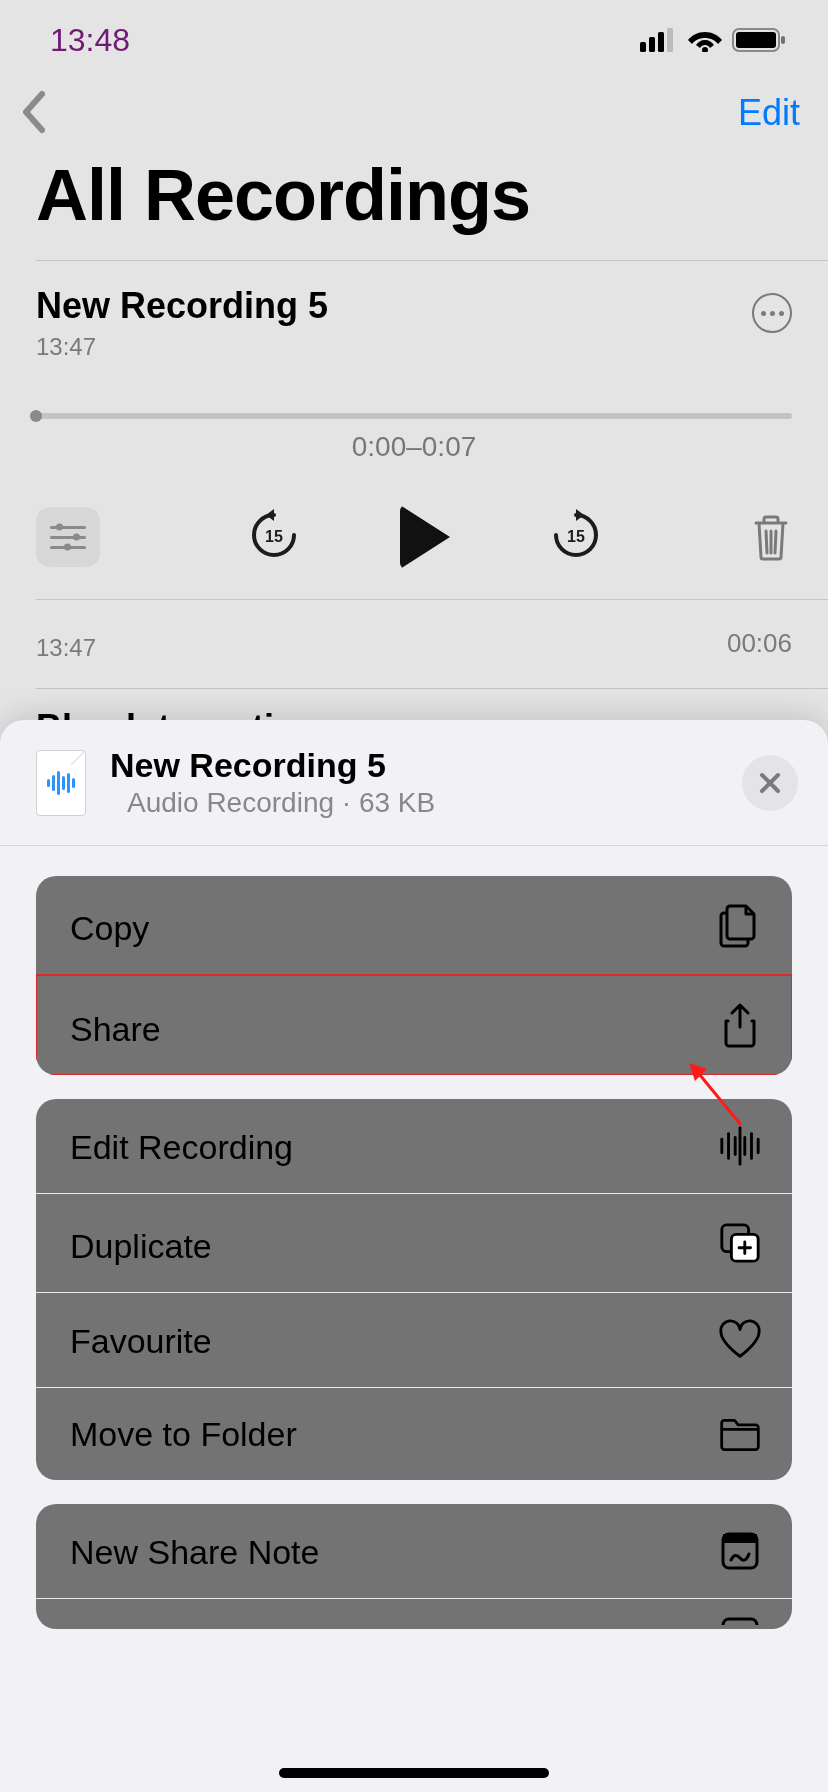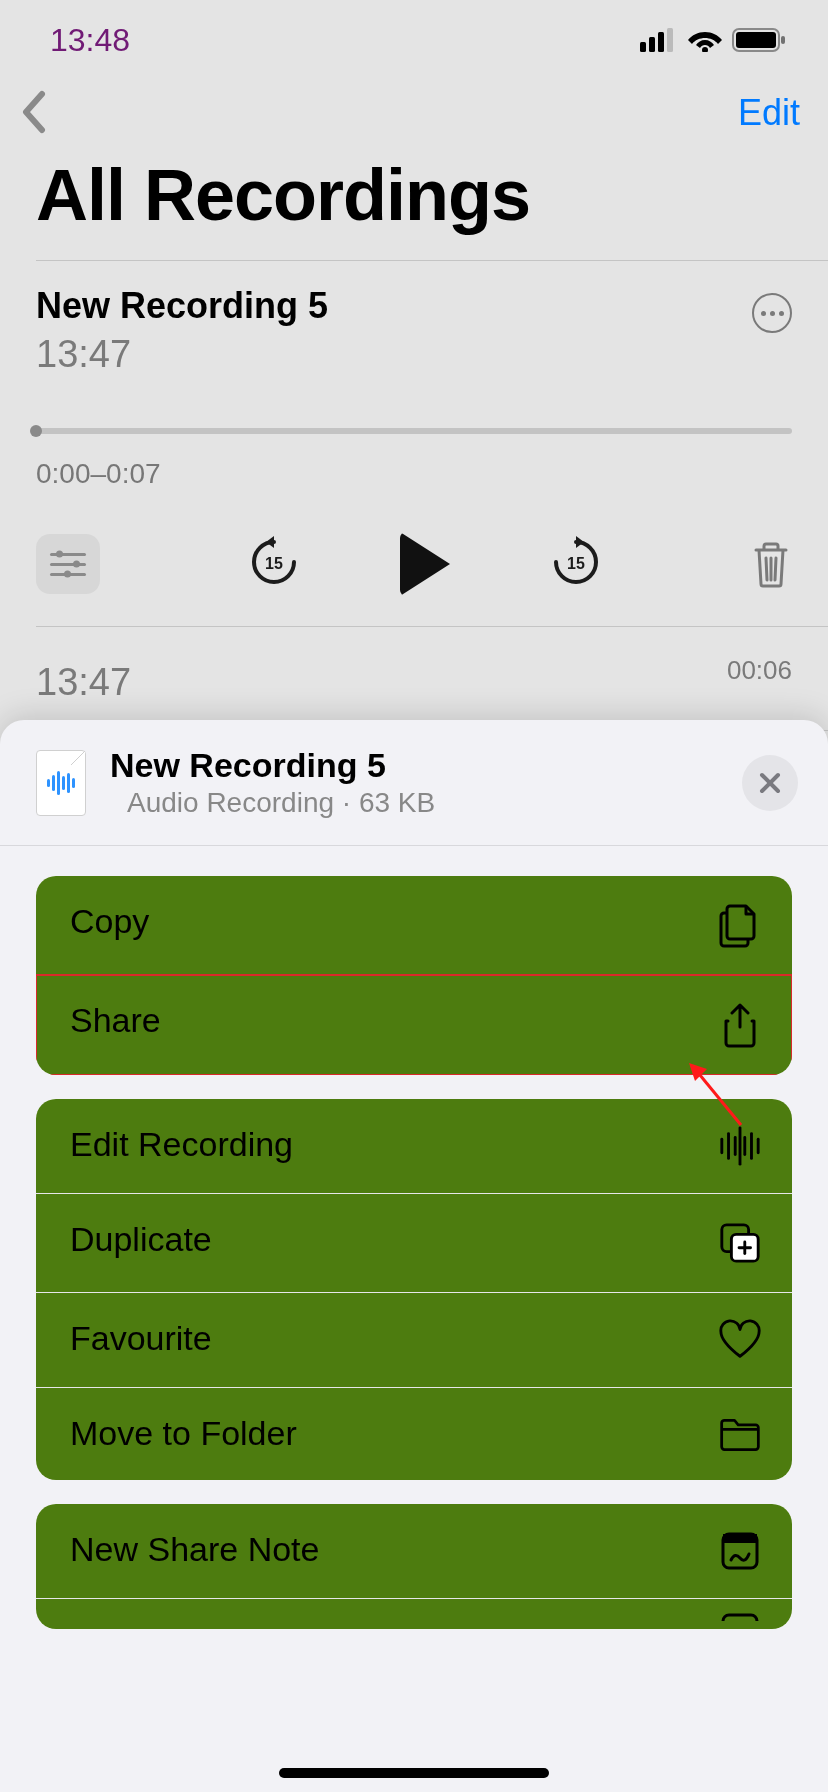--- a/index.html
+++ b/index.html
@@ -74,21 +74,21 @@
     display: flex;
     justify-content: space-between;
     align-items: flex-start;
   }
   .rec-title {
     font-size: 36px;
     font-weight: 600;
     color: #000;
   }
   .rec-time {
-    font-size: 38px;
+    font-size: 24px;
     color: #7a7a7a;
     margin-top: 6px;
   }
   .more-circle {
     width: 40px;
     height: 40px;
     border: 2px solid #7a7a7a;
     border-radius: 50%;
     display: flex;
     align-items: center;
@@ -114,22 +114,22 @@
     left: 0;
     top: 50%;
     width: 12px;
     height: 12px;
     background: #8a8a8a;
     border-radius: 50%;
     transform: translate(-50%, -50%);
   }
   .scrub-labels {
     display: flex;
-    justify-content: flex-start;
-    margin-top: 24px;
+    justify-content: center;
+    margin-top: 12px;
     font-size: 28px;
     color: #777;
   }
 
   .player-controls {
     display: flex;
     align-items: center;
     margin-top: 42px;
     padding: 0 0px;
   }
@@ -277,28 +277,28 @@
     padding: 30px 36px 10px;
   }
   .menu-group {
     background: #fff;
     border-radius: 20px;
     overflow: hidden;
     margin-bottom: 24px;
   }
   .menu-item {
     display: flex;
-    align-items: flex-start;
+    align-items: flex-end;
     justify-content: space-between;
     padding: 26px 30px 26px 34px;
     font-size: 34px;
     color: #000;
     border-bottom: 1px solid #e6e6e9;
     position: relative;
-    background:#4d7c0f;
+    background:#737373;
   }
   .menu-item:last-child { border-bottom: none; }
   .menu-item .mi-icon { width: 44px; display:flex; justify-content:center; }
 
   .highlight-share {
     outline: 2px solid #d92a2a;
     outline-offset: -1px;
     z-index: 3;
   }
 

